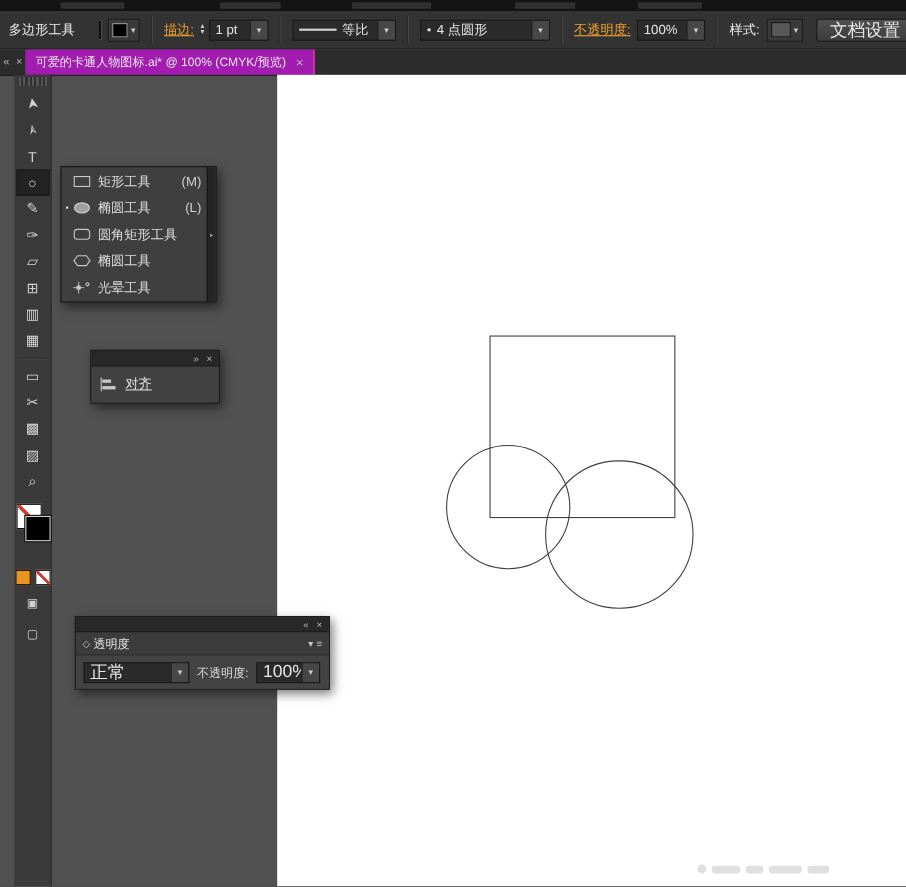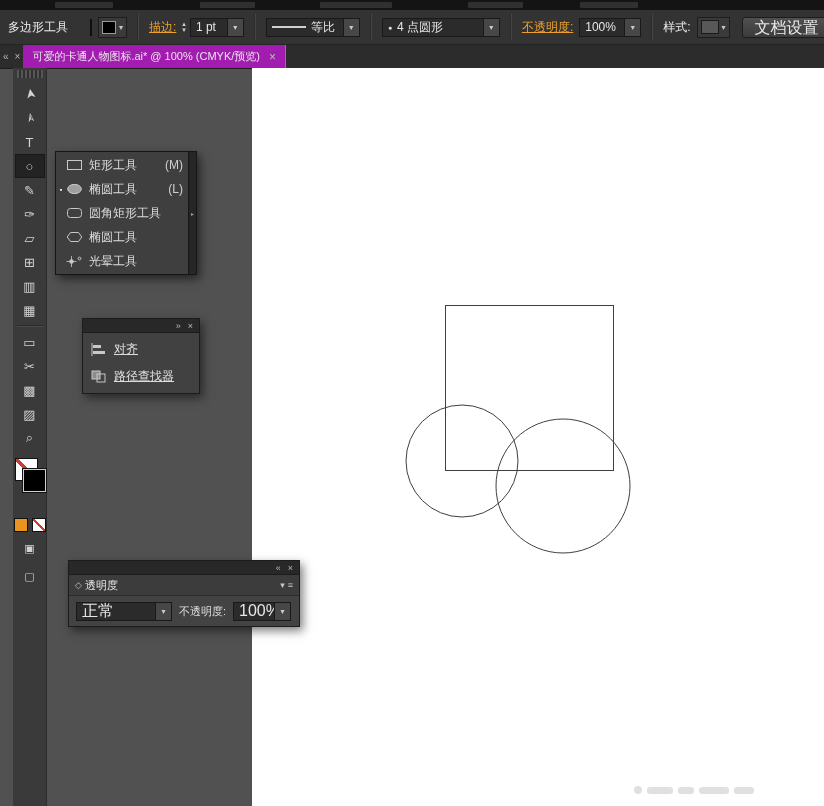--- a/index.html
+++ b/index.html
@@ -259,27 +259,20 @@
     </div>
     <div class="pbody">
       <div class="prow">
         <svg class="pic" viewBox="0 0 15 13">
           <line x1="1" y1="0" x2="1" y2="13" stroke="#c8c8c8"></line>
           <rect x="2" y="2" width="8" height="3" fill="#c8c8c8"></rect>
           <rect x="2" y="8" width="12" height="3" fill="#c8c8c8"></rect>
         </svg>
         <span>对齐</span>
       </div>
-      <div class="prow">
-        <svg class="pic" viewBox="0 0 15 13">
-          <rect x="1" y="1" width="8" height="8" fill="#8c8c8c" stroke="#c8c8c8"></rect>
-          <rect x="6" y="4" width="8" height="8" fill="none" stroke="#c8c8c8"></rect>
-        </svg>
-        <span>路径查找器</span>
-      </div>
     </div>
   </div>
 
   <div class="panel trans">
     <div class="phead">
       <span>«</span>
       <span>×</span>
     </div>
     <div class="ptab">
       <span class="dia">◇</span>

